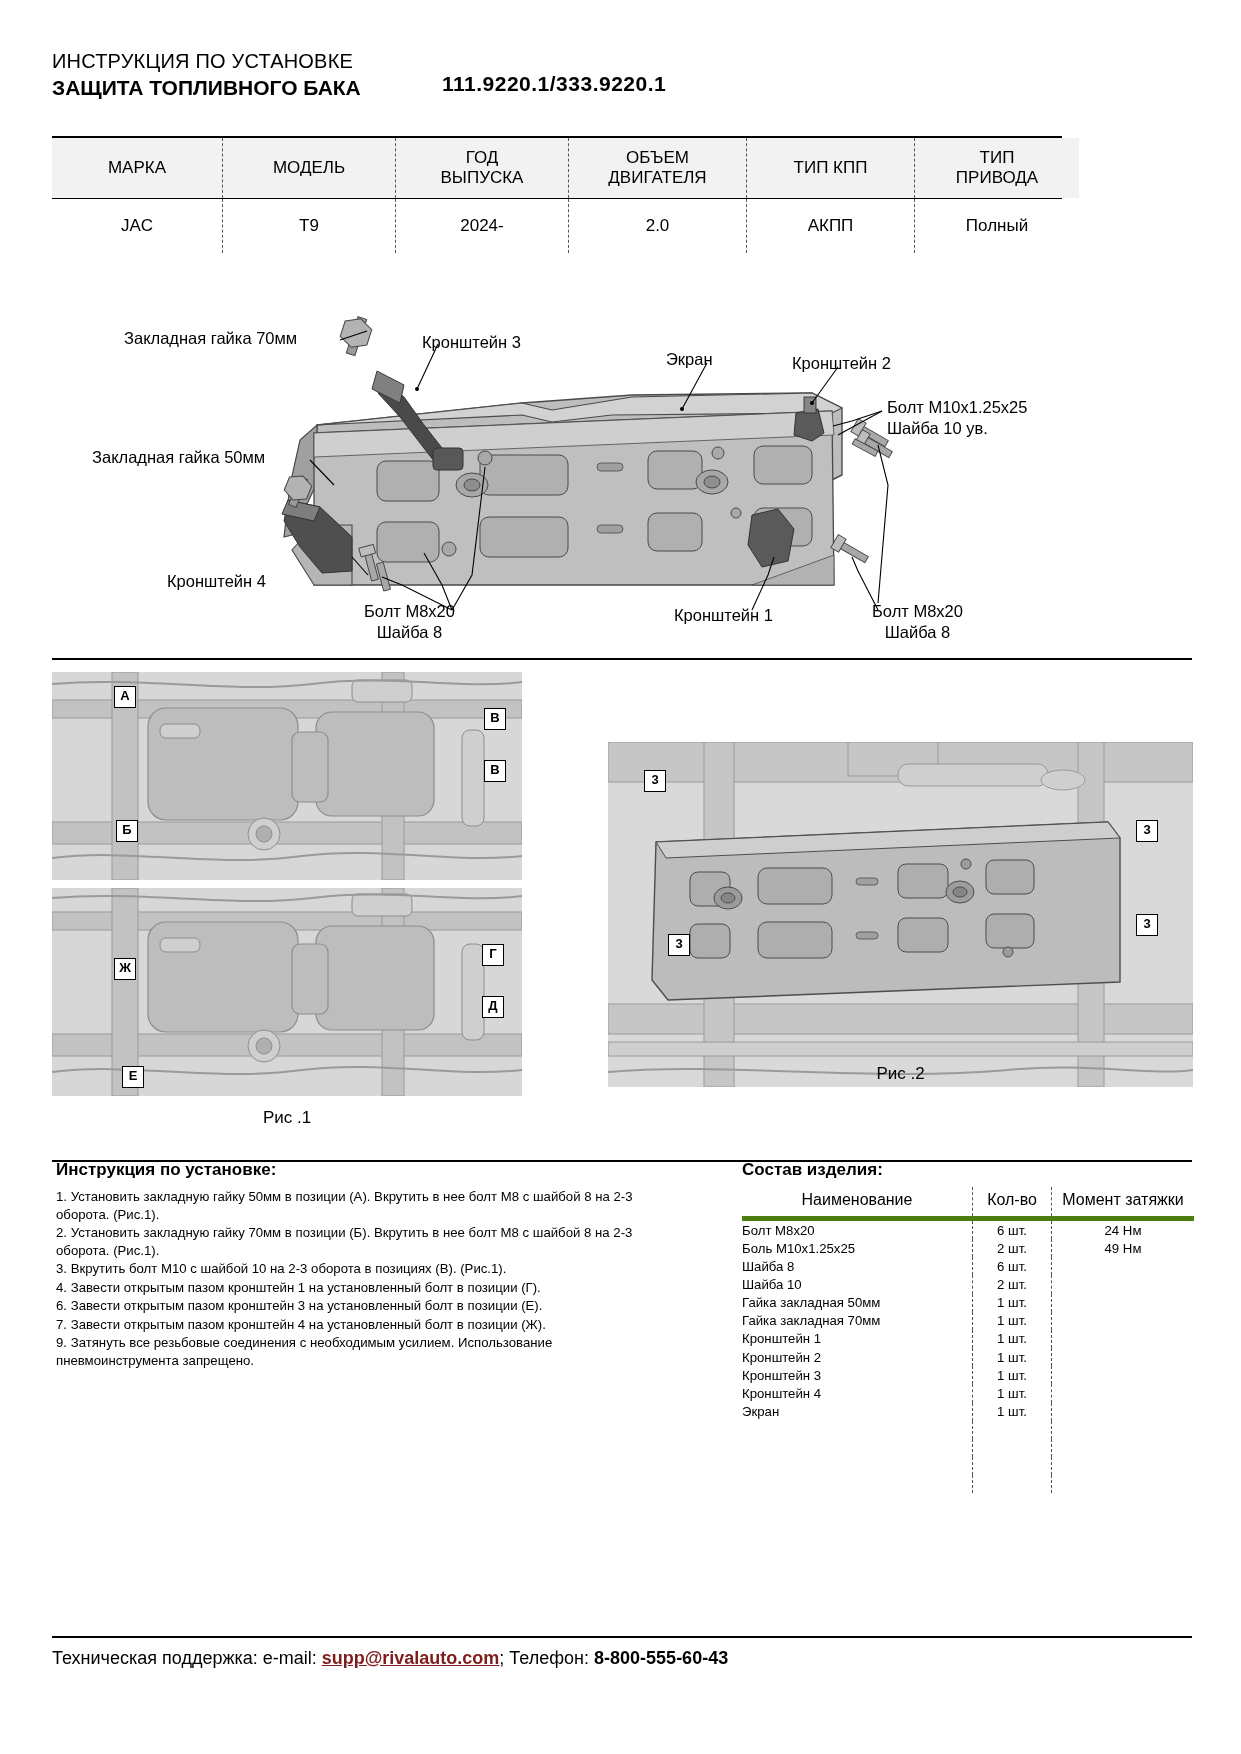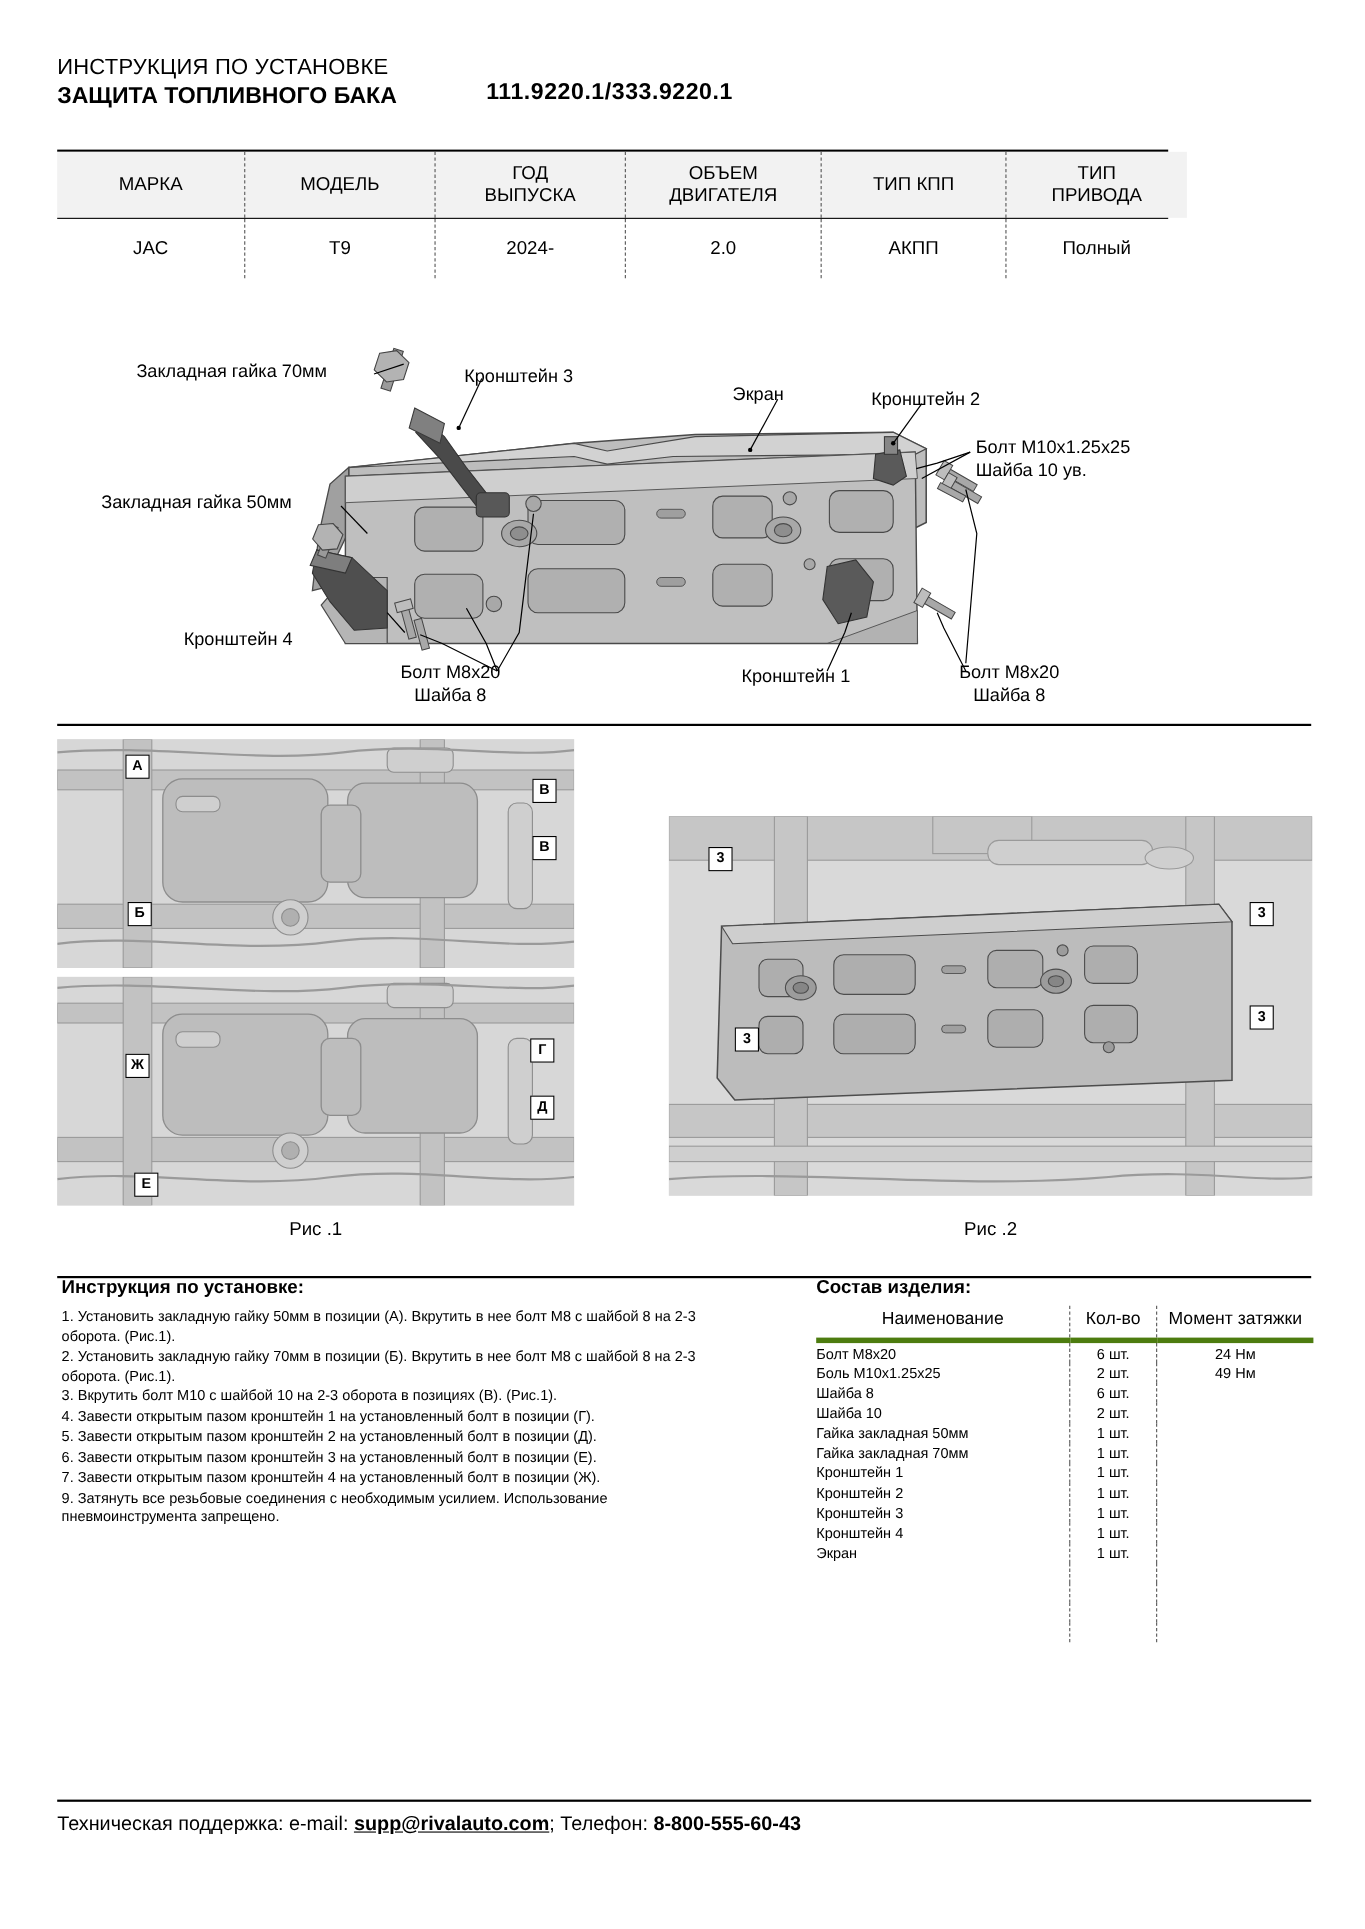--- a/index.html
+++ b/index.html
@@ -183,21 +183,21 @@
   }
   .footer-rule {
     border-top: 2px solid #000;
     margin-bottom: 10px;
   }
   .footer p {
     margin: 0 0 4px 0;
     font-size: 18px;
   }
   .mail {
-    color: #000000;
+    color: #7f1d1d;
     text-decoration: underline;
     font-weight: bold;
   }
   .phone { font-weight: bold; }
 
   
   .photo {
     position: absolute;
     background: #d9d9d9;
     overflow: hidden;
@@ -538,32 +538,31 @@
       <g fill="none" stroke="#9a9a9a" stroke-width="2">
         <path d="M0,330 C120,320 260,340 400,328 C480,320 540,334 585,328"></path>
       </g>
     </svg>
     <div class="callout" style="left:36px; top:28px;">3</div>
     <div class="callout" style="left:60px; top:192px;">3</div>
     <div class="callout" style="left:528px; top:78px;">3</div>
     <div class="callout" style="left:528px; top:172px;">3</div>
   </div>
 
-  <div class="fig-caption" style="left:608px; top:1108px; width:585px;">Рис .2</div>
+  <div class="fig-caption" style="left:608px; top:1064px; width:585px;">Рис .2</div>
 
   <div class="figure-rule" style="top:1160px;"></div>
 
   <div class="instr" style="top:1160px;">
     <h3>Инструкция по установке:</h3>
     <ol>
       <li>1. Установить закладную гайку 50мм в позиции (А). Вкрутить в нее болт М8 с шайбой 8 на 2-3 оборота. (Рис.1).</li>
       <li>2. Установить закладную гайку 70мм в позиции (Б). Вкрутить в нее болт М8 с шайбой 8 на 2-3 оборота. (Рис.1).</li>
       <li>3. Вкрутить болт М10 с шайбой 10 на 2-3 оборота  в позициях (В). (Рис.1).</li>
       <li>4. Завести открытым пазом кронштейн 1 на установленный болт в позиции (Г).</li>
-      <li>5. Завести открытым пазом кронштейн 2 на установленный болт в позиции (Д).</li>
       <li>6. Завести открытым пазом кронштейн 3 на установленный болт в позиции (Е).</li>
       <li>7. Завести открытым пазом кронштейн 4 на установленный болт в позиции (Ж).</li>
       <li>9. Затянуть все резьбовые соединения с необходимым усилием. Использование пневмоинструмента запрещено.</li>
     </ol>
   </div>
 
   <div class="parts" style="top:1160px;">
     <h3>Состав изделия:</h3>
     <table class="parts-tbl">
       <thead>

